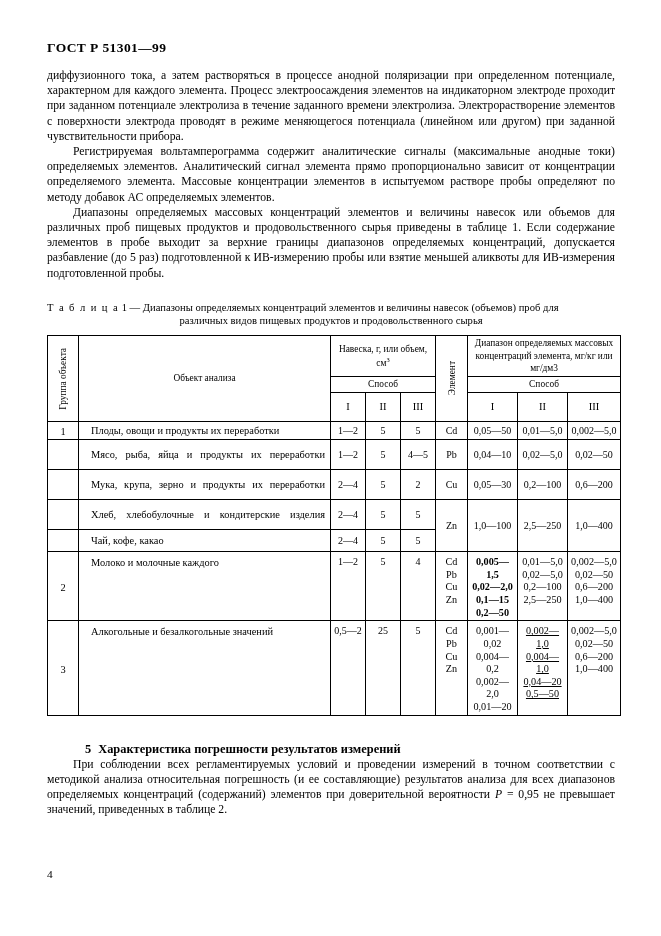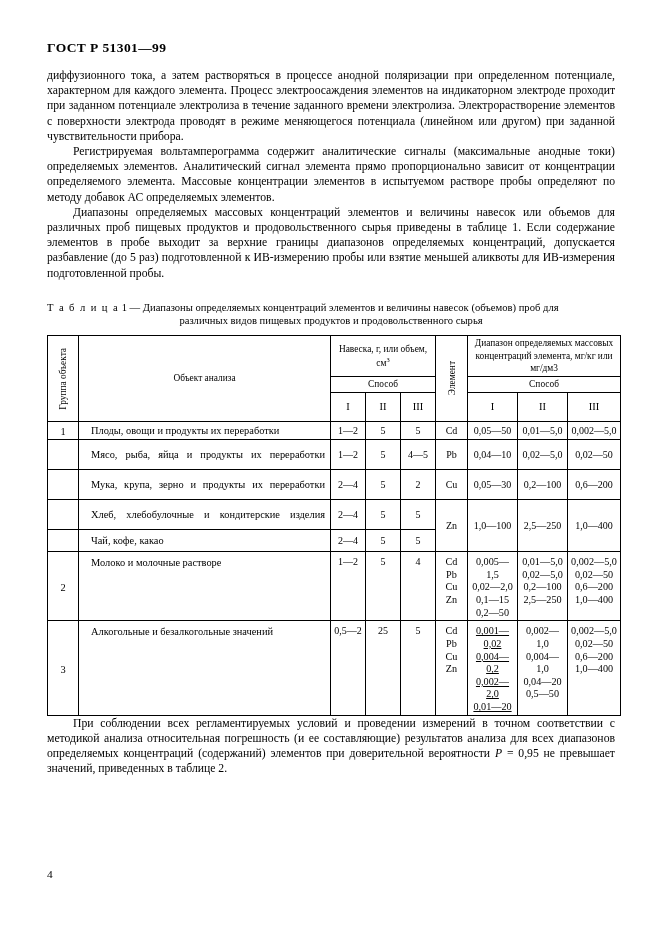--- a/index.html
+++ b/index.html
@@ -254,29 +254,29 @@
         <tr>
           <td class="thick-l"></td>
           <td class="obj-cell single" style="height:17px">Чай, кофе, какао</td>
           <td class="num-cell">2—4</td>
           <td class="num-cell">5</td>
           <td class="num-cell">5</td>
         </tr>
 
         <tr>
           <td class="thick-l grp-cell">2</td>
-          <td class="obj-cell single" style="height:54px; vertical-align:top; padding-top:4px !important;">Молоко и молочные растворе</td>
+          <td class="obj-cell single" style="height:54px; vertical-align:top; padding-top:4px !important;">Молоко и молочные каждого</td>
           <td class="num-cell" style="vertical-align:top; padding-top:4px;">1—2</td>
           <td class="num-cell" style="vertical-align:top; padding-top:4px;">5</td>
           <td class="num-cell" style="vertical-align:top; padding-top:4px;">4</td>
           <td class="el-stack" style="vertical-align:top; padding-top:4px;">Cd
 Pb
 Cu
 Zn</td>
-          <td class="rng-stack" style="vertical-align:top; padding-top:4px;">0,005—1,5
+          <td class="rng-stack" style="vertical-align:top; padding-top:4px;font-weight:bold;">0,005—1,5
 0,02—2,0
 0,1—15
 0,2—50</td>
           <td class="rng-stack" style="vertical-align:top; padding-top:4px;">0,01—5,0
 0,02—5,0
 0,2—100
 2,5—250</td>
           <td class="rng-stack thick-r" style="vertical-align:top; padding-top:4px;">0,002—5,0
 0,02—50
 0,6—200
@@ -286,36 +286,39 @@
         <tr>
           <td class="thick-l thick-b grp-cell">3</td>
           <td class="obj-cell single thick-b" style="height:54px; vertical-align:top; padding-top:4px !important;">Алкогольные и безалкогольные значений</td>
           <td class="num-cell thick-b" style="vertical-align:top; padding-top:4px;">0,5—2</td>
           <td class="num-cell thick-b" style="vertical-align:top; padding-top:4px;">25</td>
           <td class="num-cell thick-b" style="vertical-align:top; padding-top:4px;">5</td>
           <td class="el-stack thick-b" style="vertical-align:top; padding-top:4px;">Cd
 Pb
 Cu
 Zn</td>
-          <td class="rng-stack thick-b" style="vertical-align:top; padding-top:4px;text-decoration:underline;">0,001—0,02
+          <td class="rng-stack thick-b" style="vertical-align:top; padding-top:4px;">0,001—0,02
 0,004—0,2
 0,002—2,0
 0,01—20</td>
-          <td class="rng-stack thick-b" style="vertical-align:top; padding-top:4px;">0,002—1,0
+          <td class="rng-stack thick-b" style="vertical-align:top; padding-top:4px;text-decoration:underline;">0,002—1,0
 0,004—1,0
 0,04—20
 0,5—50</td>
           <td class="rng-stack thick-b thick-r" style="vertical-align:top; padding-top:4px;">0,002—5,0
 0,02—50
 0,6—200
 1,0—400</td>
         </tr>
       </tbody>
     </table>
 
+    <div class="sec-head">
+      <span class="num">5</span><span>Характеристика погрешности результатов измерений</span>
+    </div>
 
     <p class="body indent"><span>При соблюдении всех регламентируемых условий и проведении измерений в точном соответствии с методикой анализа относительная погрешность (и ее составляющие) результатов анализа для всех диапазонов определяемых концентраций (содержаний) элементов при доверительной вероятности </span><i>P</i><span> = 0,95 не превышает значений, приведенных в таблице 2.</span></p>
 
   </div>
 
   <div class="page-num">4</div>
 
 </div>
 
 </body></html>

